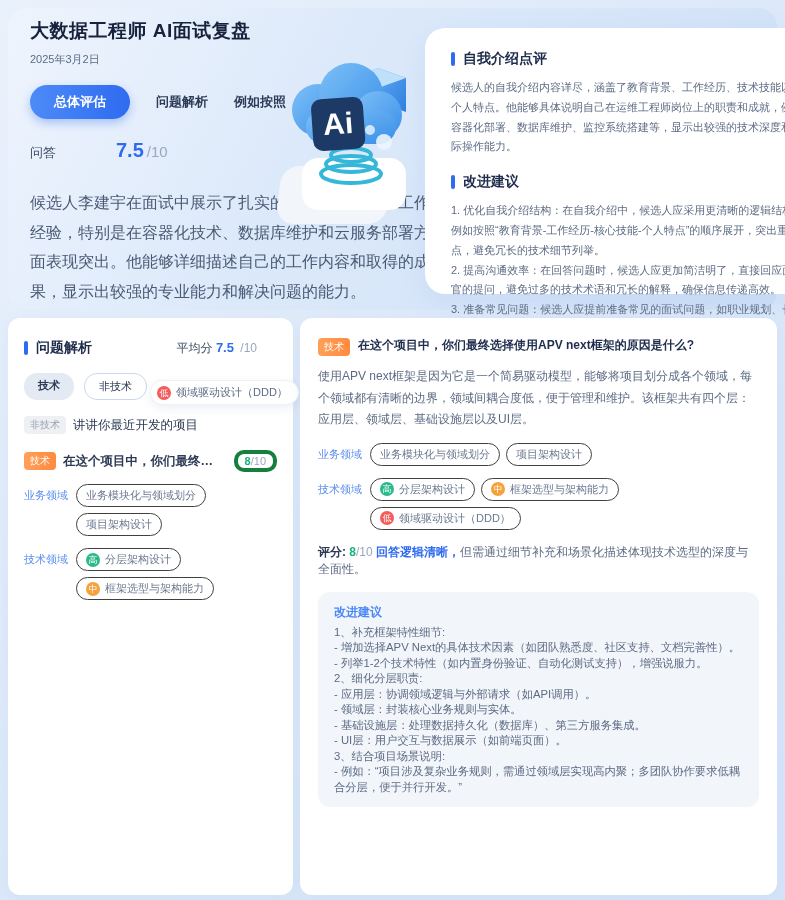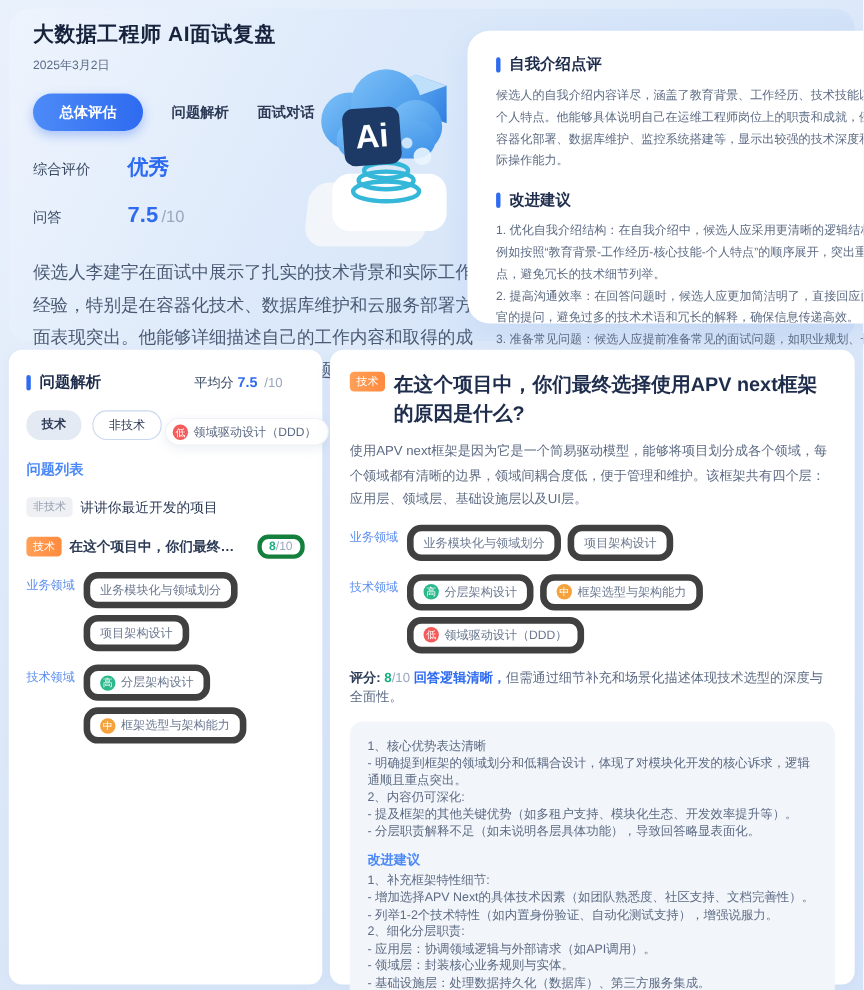--- a/index.html
+++ b/index.html
@@ -61,30 +61,30 @@
   .q-text { font-size:12.5px; color:#2c3a55; }
   .q-item.sel .q-text { font-weight:bold; overflow:hidden; text-overflow:ellipsis; white-space:nowrap; max-width:150px; }
   .score-pill { margin-left:auto; border:4px solid #15803d; border-radius:10px; padding:1px 7px;
                 font-size:11px; white-space:nowrap; }
   .g { color:#17b07e; font-weight:bold; }
   .sc-den { color:#9aa7bd; }
 
   .tag-row { display:flex; align-items:flex-start; gap:8px; margin-top:12px; }
   .tag-lbl { font-size:11px; color:#5b8def; white-space:nowrap; padding-top:4px; flex:none; }
   .tag-wrap { display:flex; flex-wrap:wrap; gap:6px; }
-  .tag { display:flex; align-items:center; gap:5px; background:#fff; border:6px solid #404040;
+  .tag { display:flex; align-items:center; gap:5px; background:#fff; border:1px solid #404040;
          border-radius:13px; padding:3px 9px; font-size:11px; color:#6b7890; white-space:nowrap; }
   .lvl { width:14px; height:14px; border-radius:50%; color:#fff; font-size:9px; line-height:14px;
          text-align:center; flex:none; }
   .lvl.green { background:#2bb98c; } .lvl.orange { background:#f6a23c; } .lvl.red { background:#f45b5b; }
 
   
   .d-qrow { display:flex; align-items:flex-start; gap:8px; }
   .d-qrow .badge { margin-top:2px; }
-  .d-title { font-size:18px; font-weight:bold; color:#1f2d4d; line-height:1.5; }
+  .d-title { font-size:12px; font-weight:bold; color:#1f2d4d; line-height:1.5; }
   .d-answer { margin-top:10px; font-size:12px; line-height:1.8; color:#5d6b84; }
   .score-line { margin-top:14px; font-size:12px; color:#5d6b84; }
   .score-line .sl { color:#2c3a55; font-weight:bold; }
   .score-line .hl { color:#2e6bf0; font-weight:bold; }
   .ana-box { margin-top:14px; background:#f2f5fa; border-radius:12px; padding:12px 16px; }
   .box-title { font-size:12px; font-weight:bold; color:#4a87f7; margin-top:8px; }
   .box-title:first-child { margin-top:0; }
   .box-body { margin-top:4px; font-size:11.3px; line-height:15.5px; color:#5d6b84; white-space:pre-line; }
 </style>
 </head>
@@ -93,27 +93,23 @@
 <div class="page">
 
   <section class="hero">
     <div class="hero-left">
       <h1 class="page-title">大数据工程师 AI面试复盘</h1>
       <div class="report-date">2025年3月2日</div>
 
       <div class="tabs">
         <div class="tab active">总体评估</div>
         <div class="tab">问题解析</div>
-        <div class="tab">面试对话</div>
-      </div>
-
-      <div class="score-row">
-        <span class="lbl">综合评价</span>
-        <span class="grade">优秀</span>
-      </div>
+        <div class="tab">例如按照</div>
+      </div>
+
       <div class="score-row">
         <span class="lbl">问答</span>
         <span class="num">7.5</span>
         <span class="den">/10</span>
       </div>
 
       <p class="summary">候选人李建宇在面试中展示了扎实的技术背景和实际工作经验，特别是在容器化技术、数据库维护和云服务部署方面表现突出。他能够详细描述自己的工作内容和取得的成果，显示出较强的专业能力和解决问题的能力。</p>
     </div>
 
     <div class="ai-illu">
@@ -190,21 +186,20 @@
         <span class="num">7.5</span>
         <span class="den">/10</span>
       </div>
     </div>
 
     <div class="filter-tabs">
       <div class="ftab active">技术</div>
       <div class="ftab ghost">非技术</div>
     </div>
 
-    <div class="list-label">问题列表</div>
 
     <div class="float-tag">
       <span class="lvl red">低</span>
       <span>领域驱动设计（DDD）</span>
     </div>
 
     <div class="q-item">
       <span class="badge gray">非技术</span>
       <span class="q-text">讲讲你最近开发的项目</span>
     </div>
@@ -274,25 +269,20 @@
       </span>
     </div>
 
     <div class="score-line">
       <span class="sl">评分:</span>
       <span class="g">8</span><span class="sc-den">/10</span>
       <span class="hl">回答逻辑清晰，</span><span>但需通过细节补充和场景化描述体现技术选型的深度与全面性。</span>
     </div>
 
     <div class="ana-box">
-      <div class="box-body">1、核心优势表达清晰
-- 明确提到框架的领域划分和低耦合设计，体现了对模块化开发的核心诉求，逻辑通顺且重点突出。
-2、内容仍可深化:
-- 提及框架的其他关键优势（如多租户支持、模块化生态、开发效率提升等）。
-- 分层职责解释不足（如未说明各层具体功能），导致回答略显表面化。</div>
 
       <div class="box-title">改进建议</div>
       <div class="box-body">1、补充框架特性细节:
 - 增加选择APV Next的具体技术因素（如团队熟悉度、社区支持、文档完善性）。
 - 列举1-2个技术特性（如内置身份验证、自动化测试支持），增强说服力。
 2、细化分层职责:
 - 应用层：协调领域逻辑与外部请求（如API调用）。
 - 领域层：封装核心业务规则与实体。
 - 基础设施层：处理数据持久化（数据库）、第三方服务集成。
 - UI层：用户交互与数据展示（如前端页面）。

